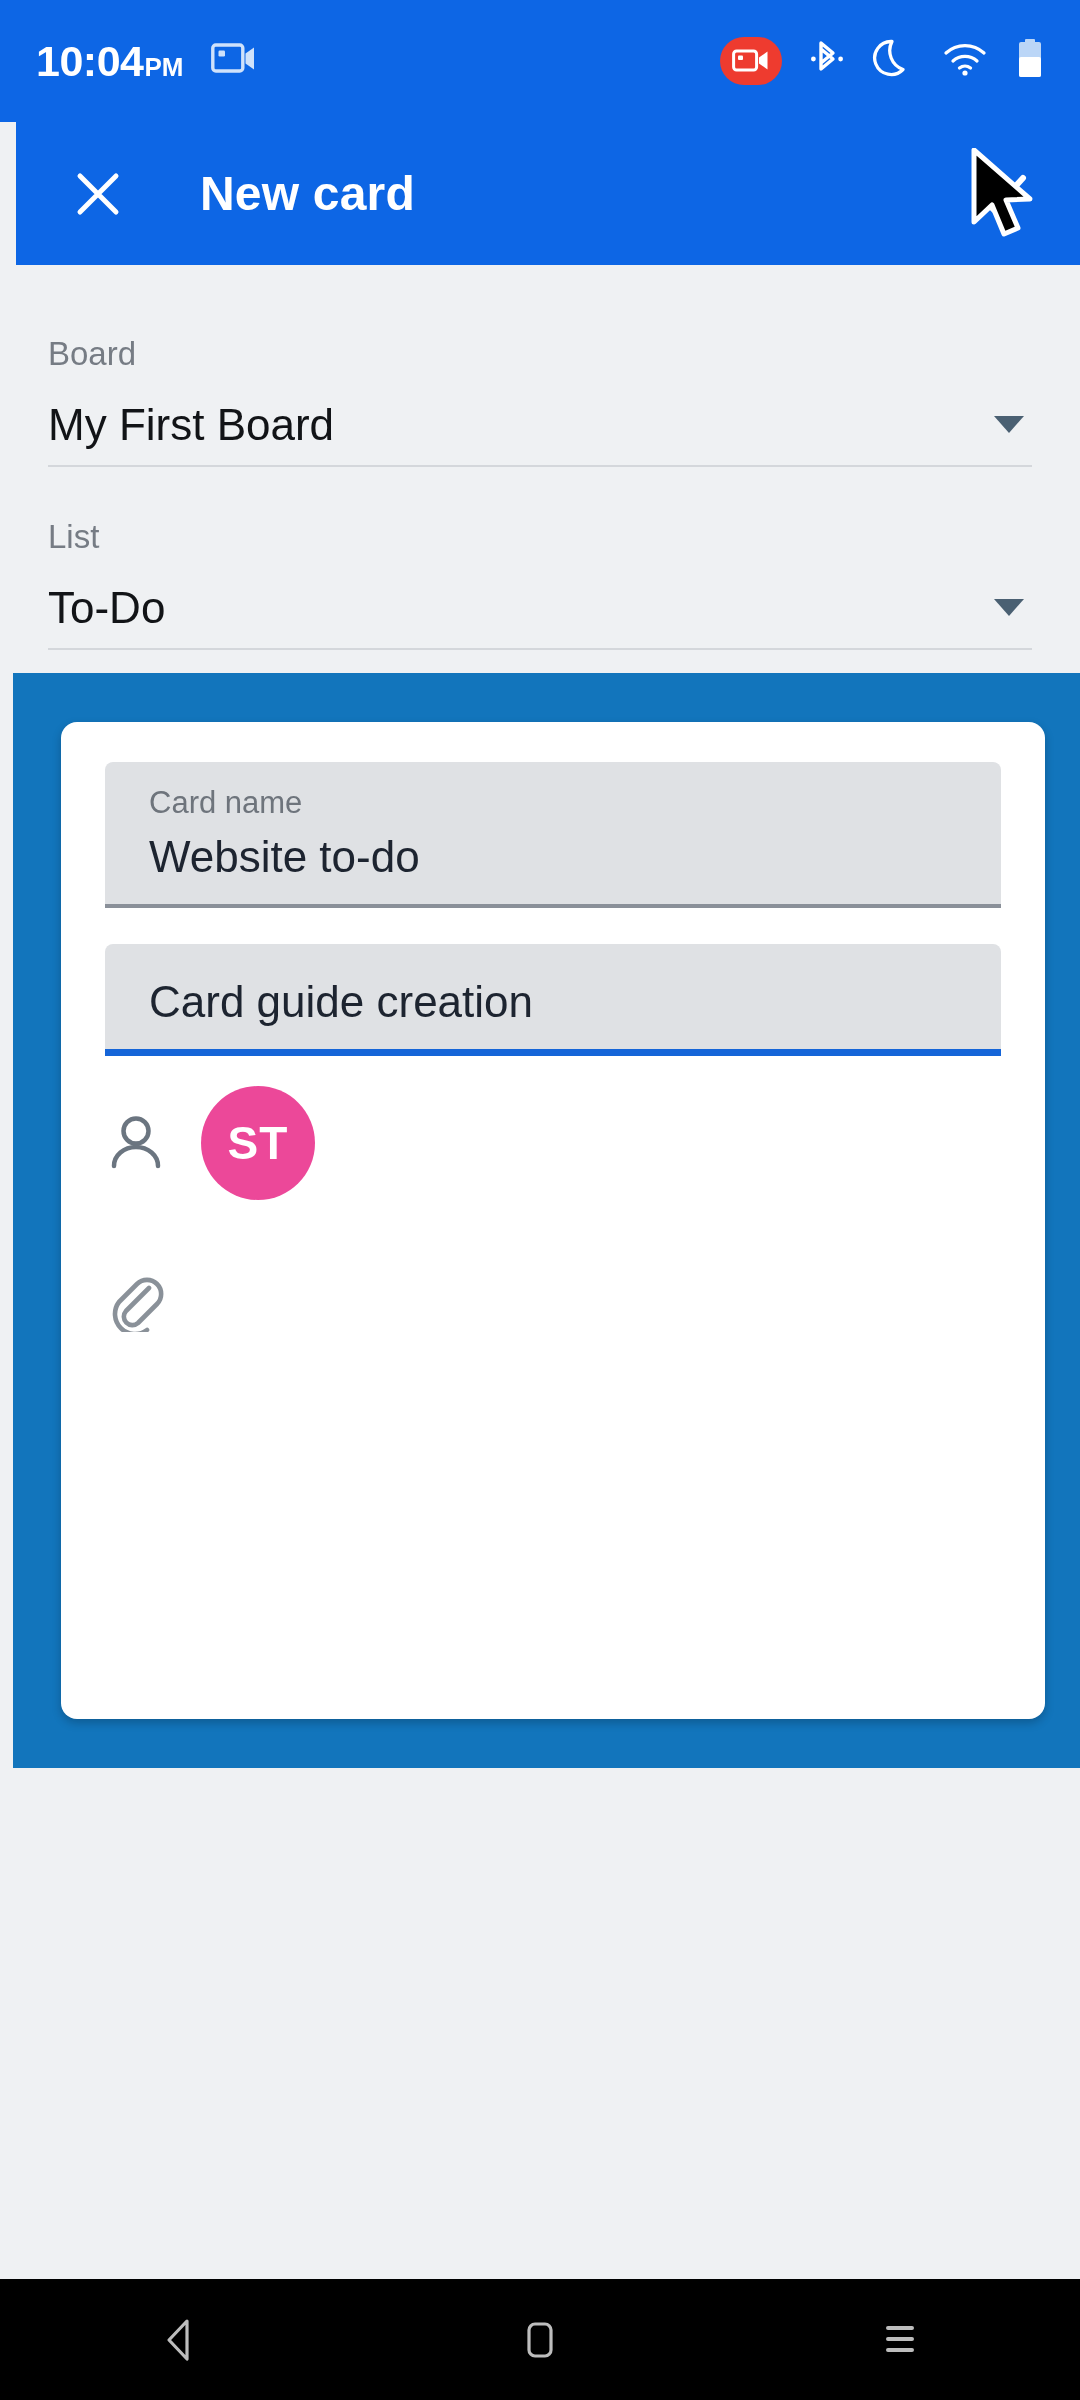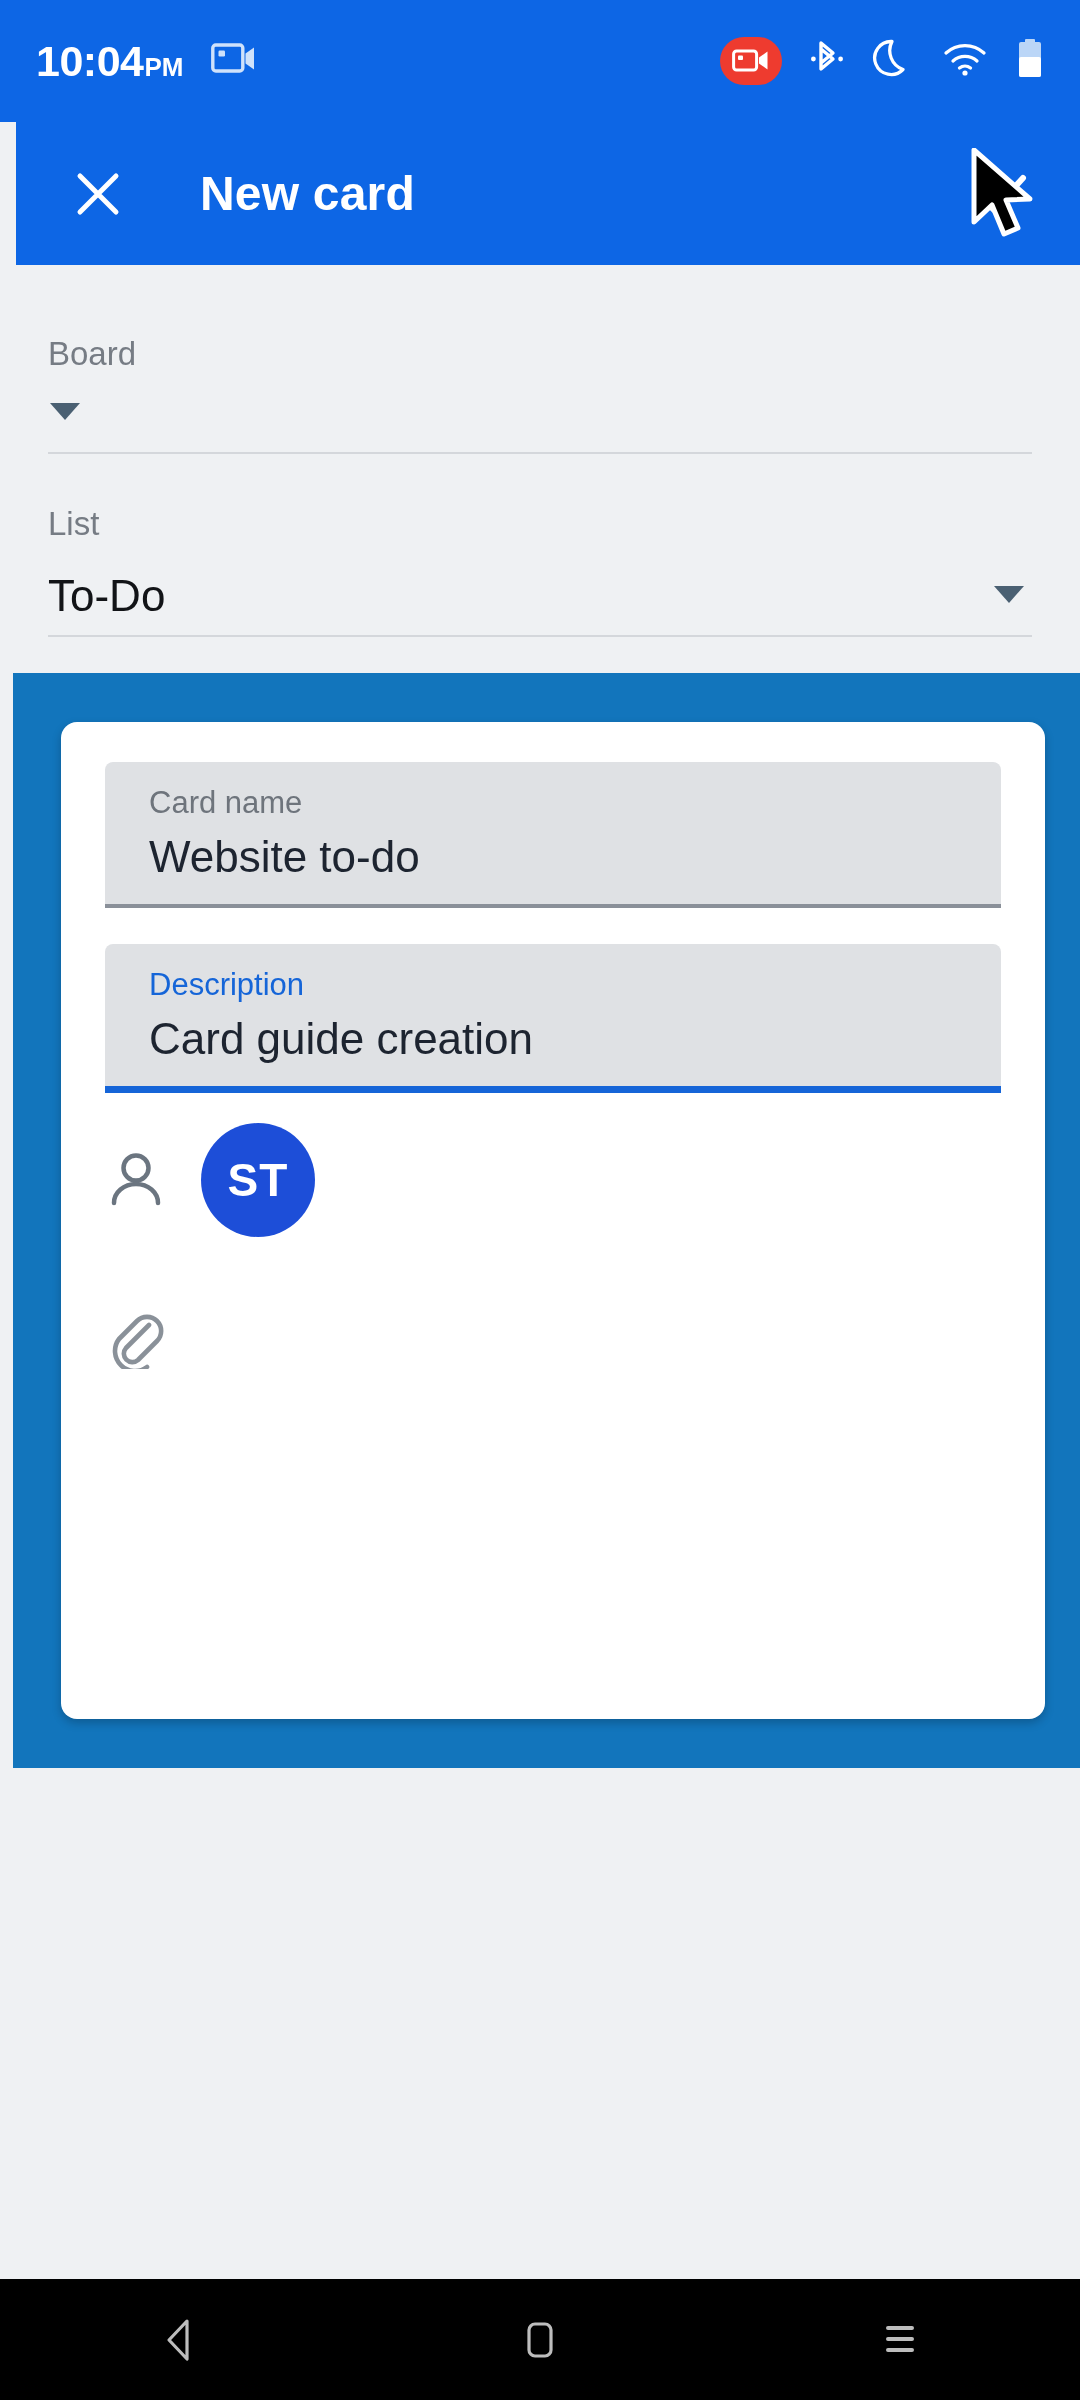--- a/index.html
+++ b/index.html
@@ -82,21 +82,21 @@
 
   .gap-fields{ height:36px; }
 
   
   .row{ display:flex; align-items:flex-start; margin-top:36px; }
   .row-icon{ width:96px; flex:0 0 96px; display:flex; justify-content:flex-start; align-items:flex-start; padding-top:6px; }
   .row-content{ flex:1 1 auto; }
 
   .avatar{
     width:114px; height:114px; border-radius:50%;
-    background:#1d4ed8; color:#fff;
+    background:#ec4899; color:#fff;
     display:flex; align-items:center; justify-content:center;
     font-size:46px; font-weight:bold; letter-spacing:1px;
   }
   .row-members{ align-items:center; margin-top:30px; }
   .row-members .row-icon{ padding-top:0; align-items:center; height:114px; }
 
   .date-text{ font-size:41px; color:#2A3244; line-height:1.27; }
   .date-due{ font-size:41px; color:#2A3244; line-height:1.27; margin-top:42px; }
   .row-dates{ margin-top:22px; }
   .row-dates .row-icon{ padding-top:10px; }
@@ -199,20 +199,21 @@
     <svg width="72" height="96" viewBox="0 0 72 96">
       <path d="M6 2 L6 74 L24 57 L36 86 L50 80 L38 52 L62 51 Z" fill="#000000" stroke="#FFFFFF" stroke-width="5" stroke-linejoin="round"></path>
     </svg>
   </div>
 
   <div class="selects">
 
     <div class="field">
       <div class="field-label">Board</div>
       <div class="field-row">
+        <span class="field-value">My First Board</span>
         <span class="caret">
           <svg width="34" height="22" viewBox="0 0 34 22">
             <path d="M2 3 L32 3 L17 20 Z" fill="#4A6072"></path>
           </svg>
         </span>
       </div>
     </div>
 
     <div class="field">
       <div class="field-label">List</div>
@@ -236,21 +237,20 @@
           <div class="tf-label">Card name</div>
           <div class="tf-value">Website to-do</div>
         </div>
         <div class="tf-underline"></div>
       </div>
 
       <div class="gap-fields"></div>
 
       <div>
         <div class="textfield">
-          <div class="tf-label focused">Description</div>
           <div class="tf-value">Card guide creation</div>
         </div>
         <div class="tf-underline focused"></div>
       </div>
 
       <div class="row row-members">
         <div class="row-icon">
           <svg width="62" height="62" viewBox="0 0 62 62">
             <circle cx="31" cy="19" r="12.5" fill="none" stroke="#6B7580" stroke-width="4.5"></circle>
             <path d="M9 54 A22 19 0 0 1 53 54" fill="none" stroke="#6B7580" stroke-width="4.5" stroke-linecap="round"></path>

